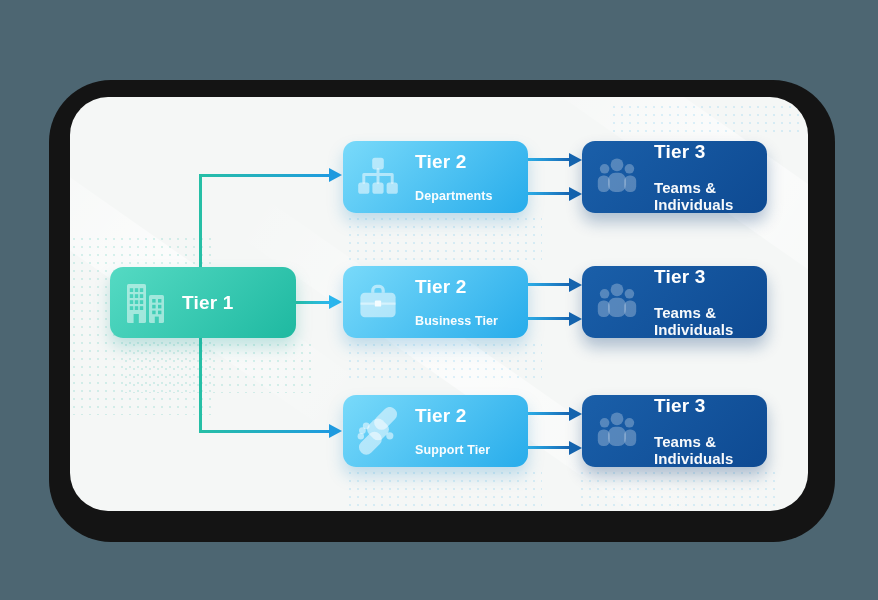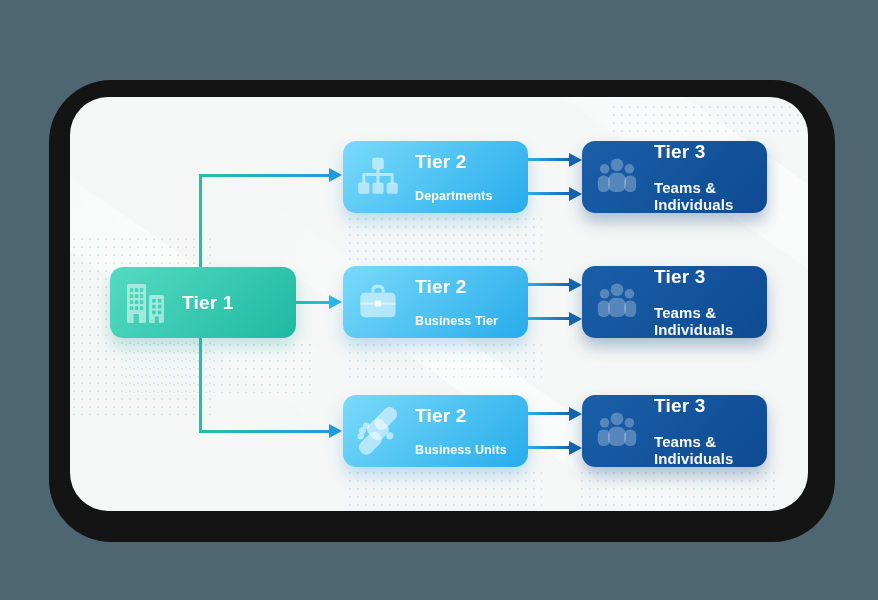--- a/index.html
+++ b/index.html
@@ -175,21 +175,21 @@
         <rect x="4.6" y="11.6" width="7.2" height="13" rx="3.4" transform="rotate(45 8.2 18.1)"></rect>
         <rect x="7.2" y="6.4" width="9.6" height="9.6" rx="3.2" transform="rotate(45 12 11.2)"></rect>
         <circle cx="6.1" cy="9.4" r="1.7"></circle>
         <circle cx="4.2" cy="11.8" r="1.7"></circle>
         <circle cx="3.4" cy="14.6" r="1.6"></circle>
         <circle cx="17.9" cy="14.4" r="1.8"></circle>
       </g>
     </svg>
     <div class="txt">
       <span class="title">Tier 2</span>
-      <span class="sub">Business Units</span>
+      <span class="sub">Support Tier</span>
     </div>
   </div>
 
   <div class="tbox tier3 r1">
     <svg class="icon" viewBox="0 0 24 24">
       <g fill="rgba(255,255,255,0.27)">
         <circle cx="12" cy="5.9" r="3.2"></circle>
         <circle cx="5.8" cy="7.9" r="2.4"></circle>
         <circle cx="18.2" cy="7.9" r="2.4"></circle>
         <rect x="2.4" y="11.2" width="6" height="8.3" rx="2.7"></rect>

